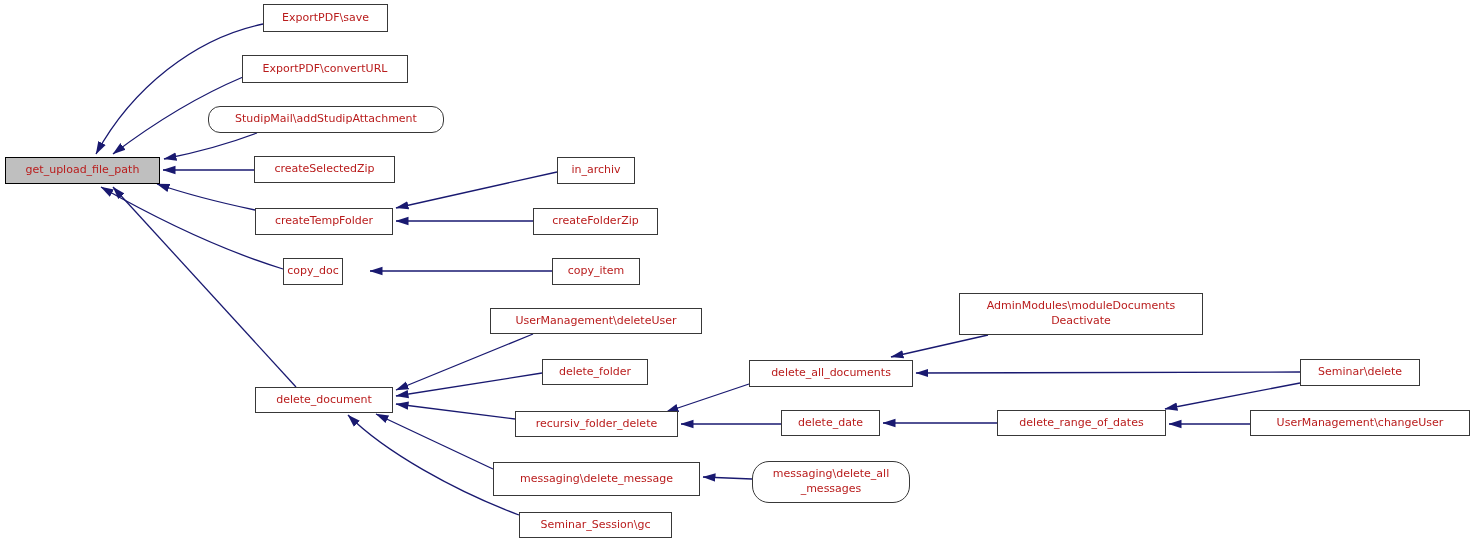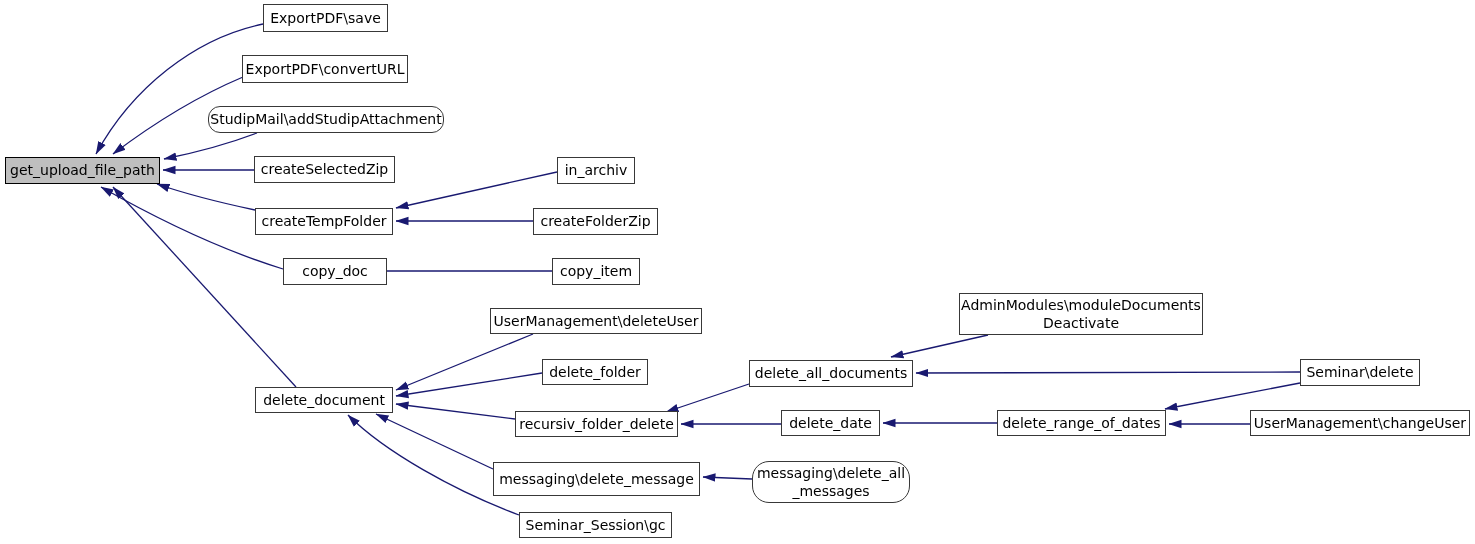--- a/index.html
+++ b/index.html
@@ -29,23 +29,23 @@
   }
   .node {
     position: absolute;
     box-sizing: border-box;
     background: #ffffff;
     border: 1.4px solid #383838;
     display: flex;
     flex-direction: column;
     align-items: center;
     justify-content: center;
-    font-size: 14px;
+    font-size: 11px;
     line-height: 1.32;
-    color: #000000;
+    color: #b91c1c;
     white-space: nowrap;
     cursor: pointer;
     z-index: 2;
   }
   .node.highlight {
     background: #bfbfbf;
     border: 1.7px solid #000000;
   }
   .node span {
     display: block;
@@ -100,21 +100,21 @@
       </div>
       <div class="node" style="left: 208px; top: 106px; width: 236px; height: 27px; border-radius: 12px;">
         <span>StudipMail\addStudipAttachment</span>
       </div>
       <div class="node" style="left: 254px; top: 156px; width: 141px; height: 27px;">
         <span>createSelectedZip</span>
       </div>
       <div class="node" style="left: 255px; top: 208px; width: 138px; height: 27px;">
         <span>createTempFolder</span>
       </div>
-      <div class="node" style="left: 283px; top: 258px; width: 104px; height: 27px;">
+      <div class="node" style="left: 283px; top: 258px; width: 60px; height: 27px;">
         <span>copy_doc</span>
       </div>
       <div class="node" style="left: 557px; top: 157px; width: 78px; height: 27px;">
         <span>in_archiv</span>
       </div>
       <div class="node" style="left: 533px; top: 208px; width: 125px; height: 27px;">
         <span>createFolderZip</span>
       </div>
       <div class="node" style="left: 552px; top: 258px; width: 88px; height: 27px;">
         <span>copy_item</span>

